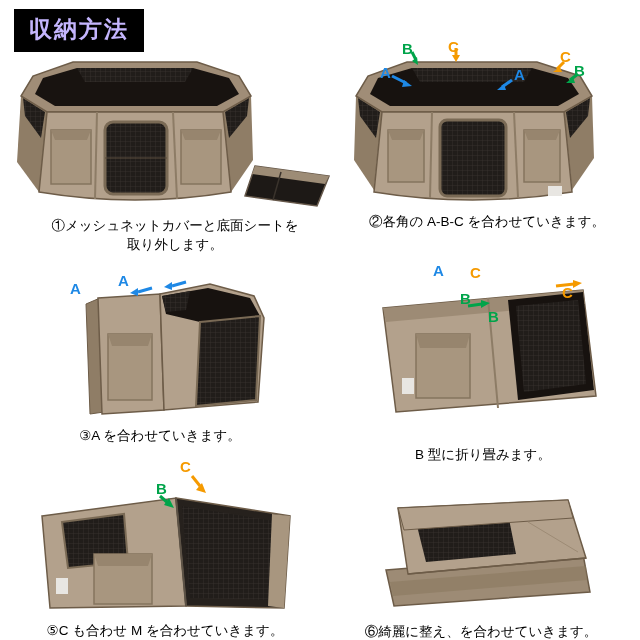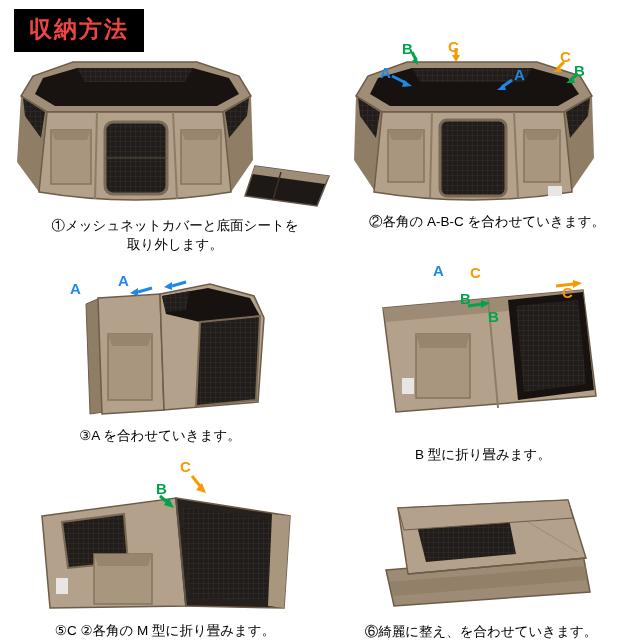--- a/index.html
+++ b/index.html
@@ -1,18 +1,18 @@
 <!DOCTYPE html>
 <html><head>
 <meta charset="utf-8">
 <style>
   html,body{margin:0;padding:0;background:#fff;}
   .page{position:relative;width:640px;height:640px;background:#ffffff;overflow:hidden;
         font-family:"Liberation Sans",sans-serif;}
-  .title-badge{position:absolute;left:14px;top:9px;background:#000;color:#ef4444;
+  .title-badge{position:absolute;left:14px;top:9px;background:#000;color:#c4b5fd;
         padding:5px 15px 7px 15px;font-size:23px;font-weight:bold;letter-spacing:2px;font-family:Liberation Mono, monospace;}
   .step{position:absolute;}
   .photo{position:absolute;left:0;top:0;}
   .caption{position:absolute;text-align:center;font-size:13.5px;line-height:19px;
         color:#000;font-weight:400;}
   .marker{position:absolute;font-size:15px;font-weight:bold;line-height:14px;}
   .marker.a{color:#1e88e5}
   .marker.b{color:#00a44a}
   .marker.c{color:#f59a00}
   svg{display:block;}
@@ -220,21 +220,21 @@
         </g>
         <g>
           <line x1="164" y1="18" x2="172" y2="28" stroke="#f59a00" stroke-width="3"></line>
           <polygon points="178,35 168,32 174,25" fill="#f59a00"></polygon>
         </g>
       </svg>
       <span class="marker b" style="left:128px;top:24px">B</span>
       <span class="marker c" style="left:152px;top:2px">C</span>
     </div>
     <div class="caption" style="left:-18px;top:163px;width:310px">
-      <span>⑤C ②各角の M 型に折り畳みます。</span>
+      <span>⑤C も合わせ M を合わせていきます。</span>
     </div>
   </div>
 
   <div class="step" style="left:358px;top:492px;width:250px;height:148px">
     <div class="photo" style="width:250px;height:126px">
       <svg width="250" height="126" viewBox="0 0 250 126">
         <defs>
           <pattern id="m6" width="5" height="5" patternUnits="userSpaceOnUse">
             <rect width="5" height="5" fill="#211d1a"></rect>
             <path d="M0 0H5M0 0V5" stroke="#3a342e" stroke-width="0.8"></path>

